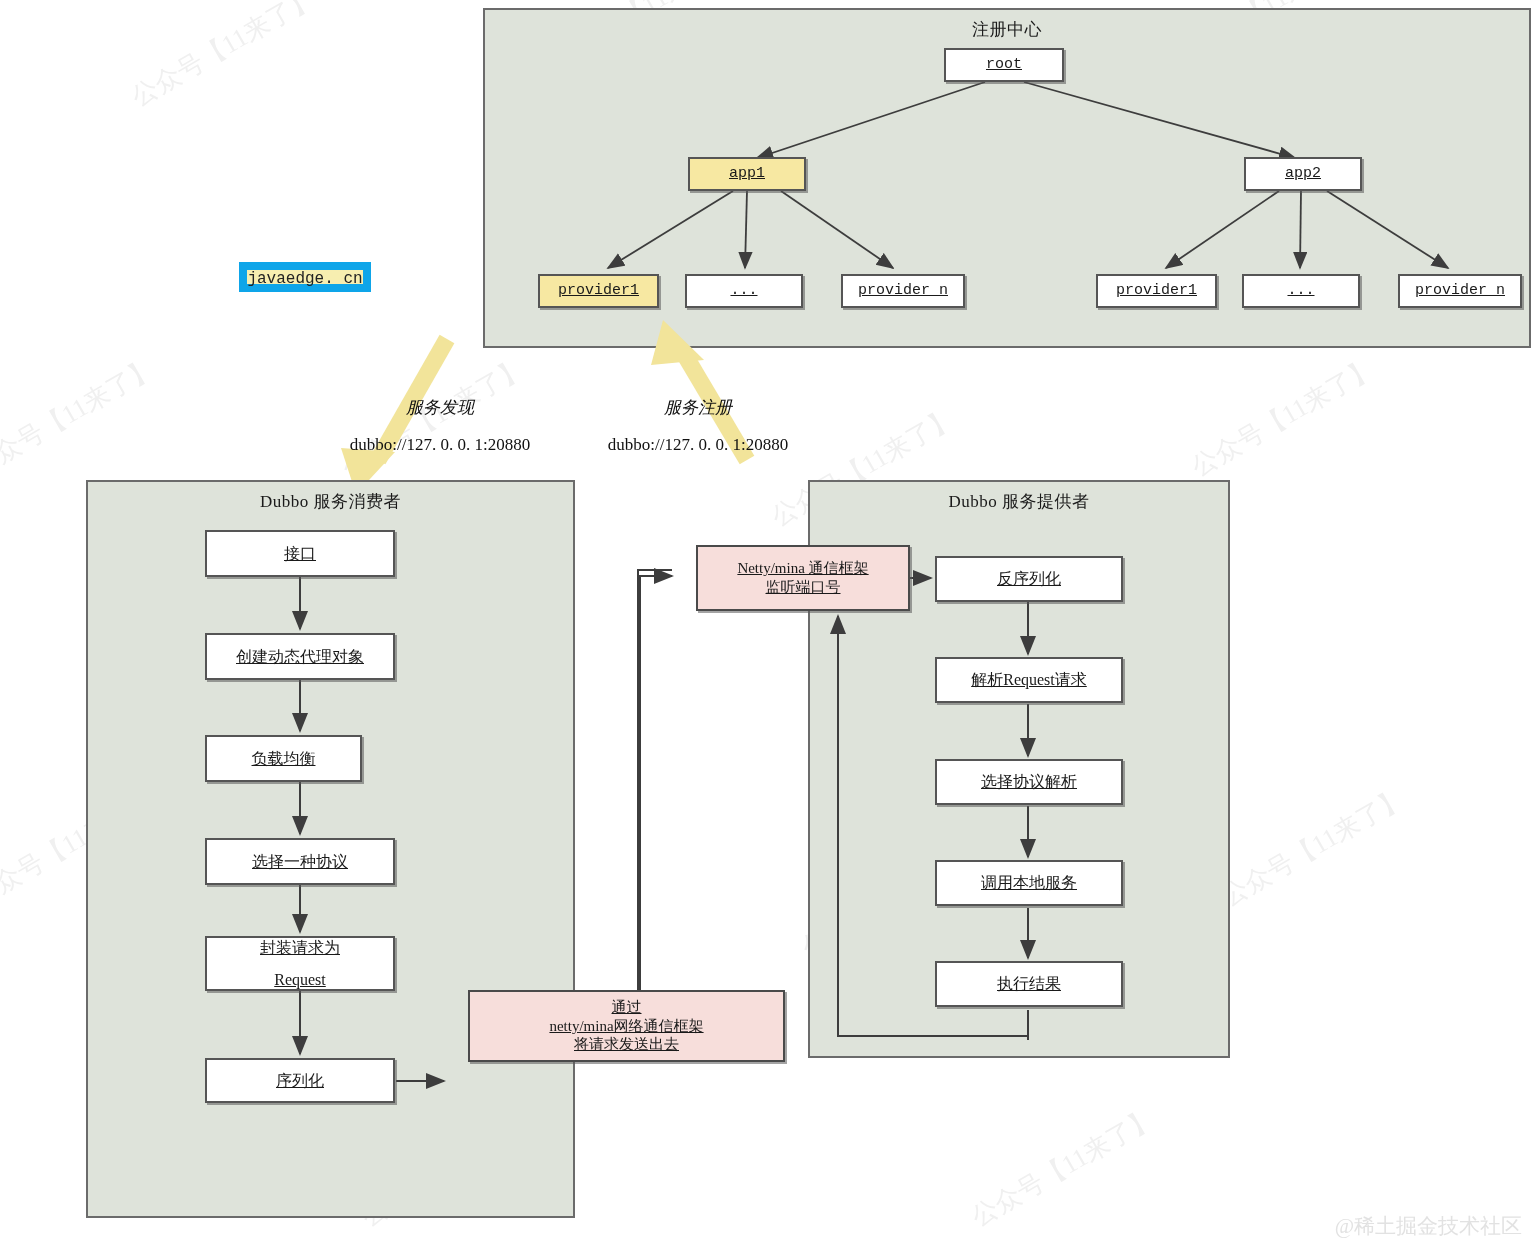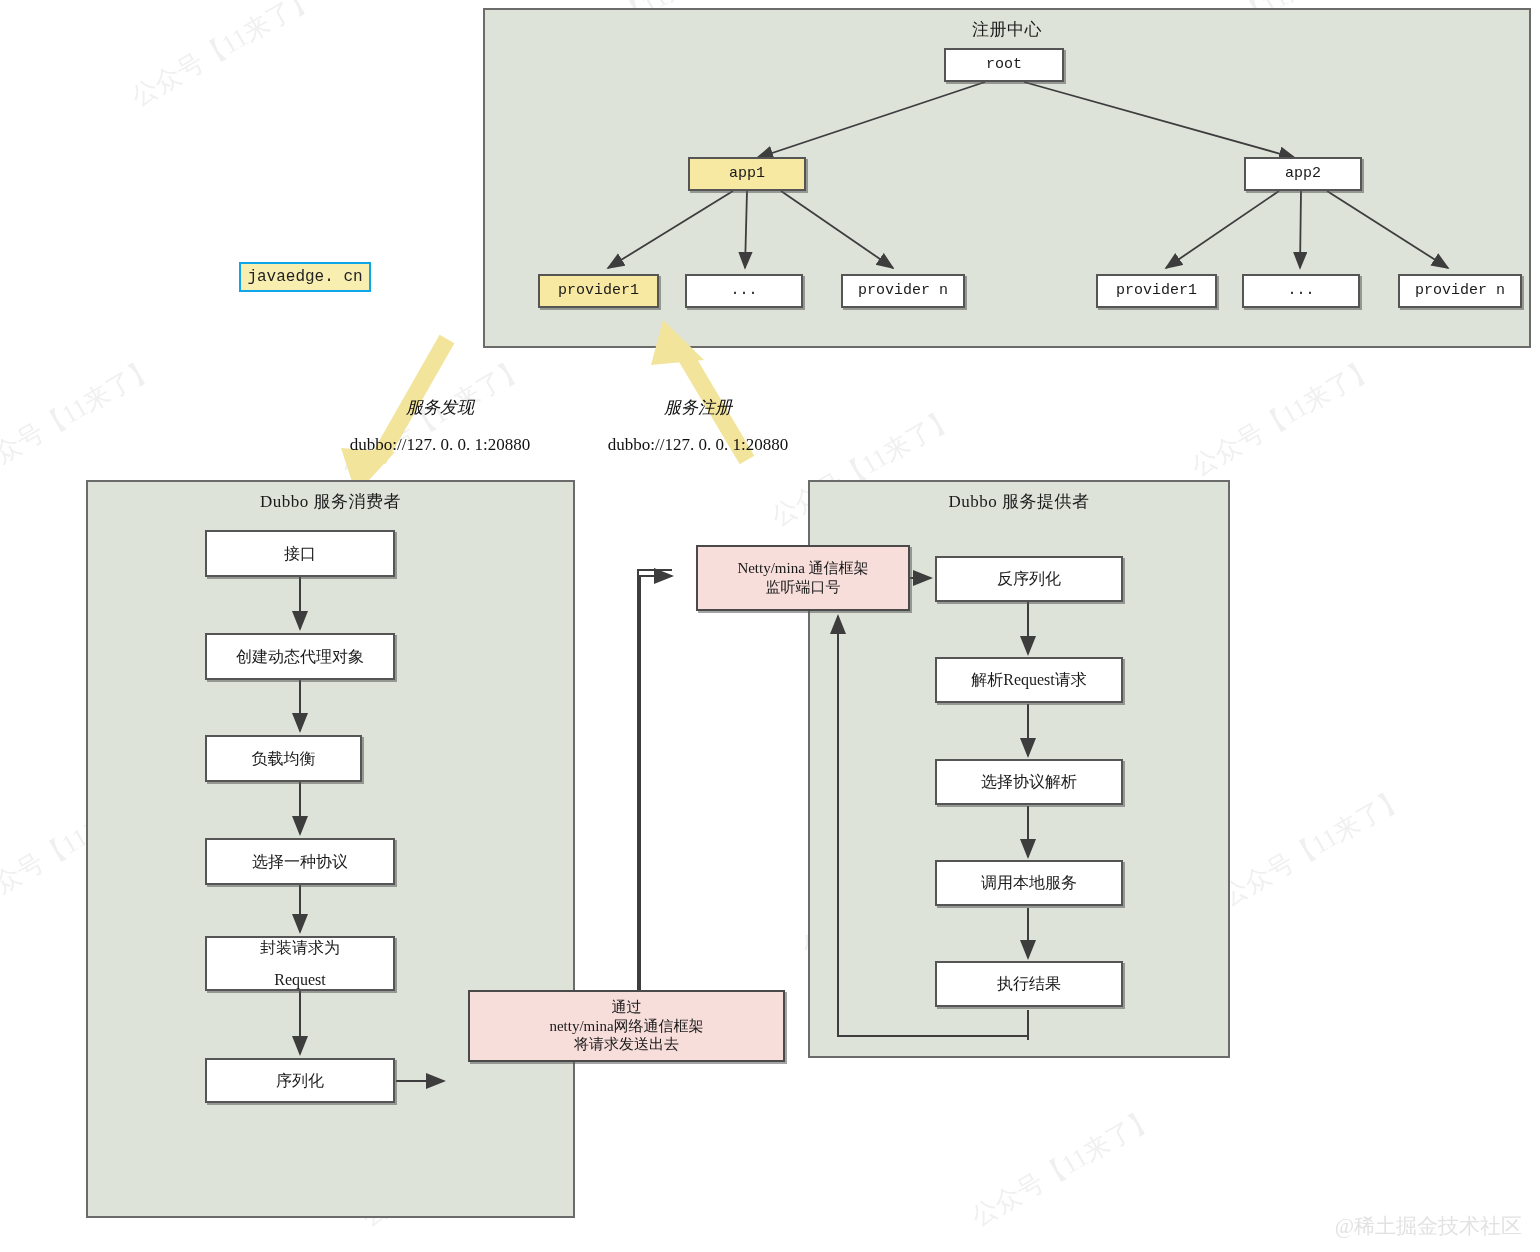--- a/index.html
+++ b/index.html
@@ -50,20 +50,21 @@
     box-shadow: 2px 2px 0 rgba(90,90,90,0.55);
     display: flex;
     align-items: center;
     justify-content: center;
     text-align: right;
     font-size: 16px;
     color: #1a1a1a;
     font-family: "Liberation Serif", "DejaVu Serif", serif;
     line-height: 1.25;
     padding: 2px 2px;
+    text-decoration: underline;
   }
   .node.mono {
     font-family: "Liberation Mono", "DejaVu Sans Mono", monospace;
     font-size: 15px;
   }
   .node.yellow {
     background: #f7e8a2;
   }
   .node.pink {
     background: #f7dedb;
@@ -86,24 +87,23 @@
     font-style: italic;
   }
   .edge-label .l2 {
     display: block;
     font-size: 17px;
     white-space: nowrap;
   }
   .badge {
     position: absolute;
     background: #f7eeb0;
-    border: 2px solid #0ea5e9;
+    border: 8px solid #0ea5e9;
     box-sizing: border-box;
     display: flex;
-    align-items: center;
     justify-content: center;
     font-family: "Liberation Mono", "DejaVu Sans Mono", monospace;
     font-size: 16px;
     color: #222222;
   }
   .wm {
     position: absolute;
     color: #f0f0f0;
     font-size: 26px;
     font-family: "Liberation Serif", "DejaVu Serif", serif;

